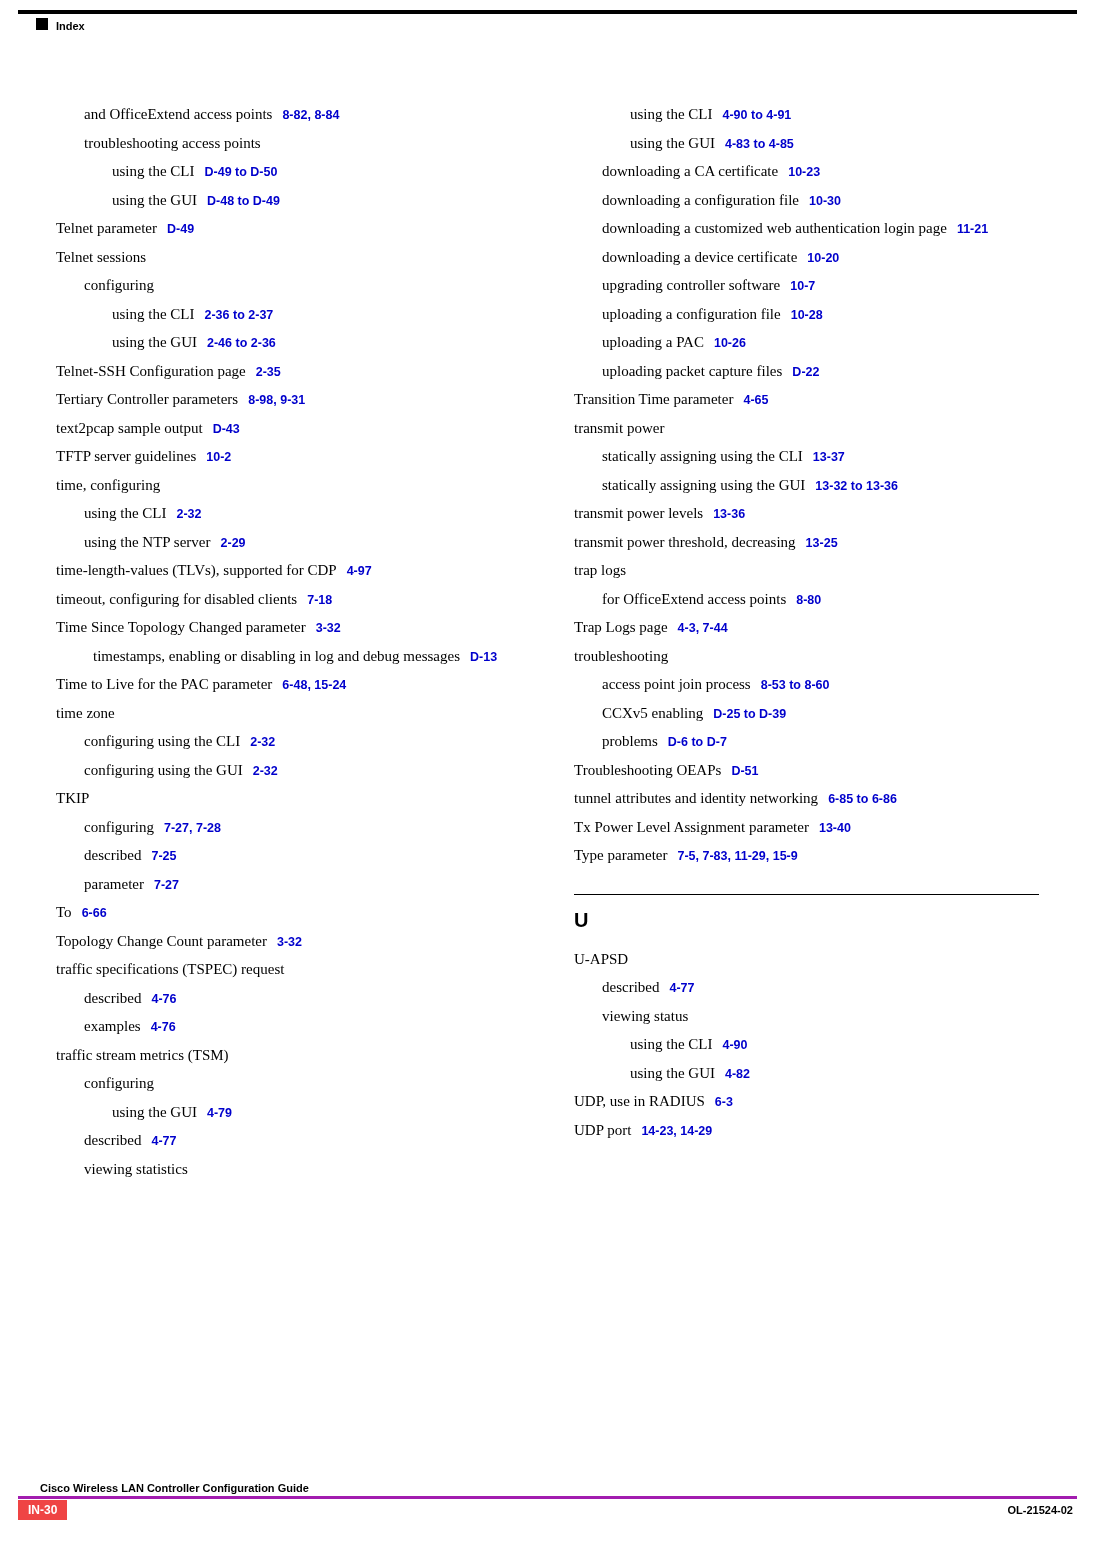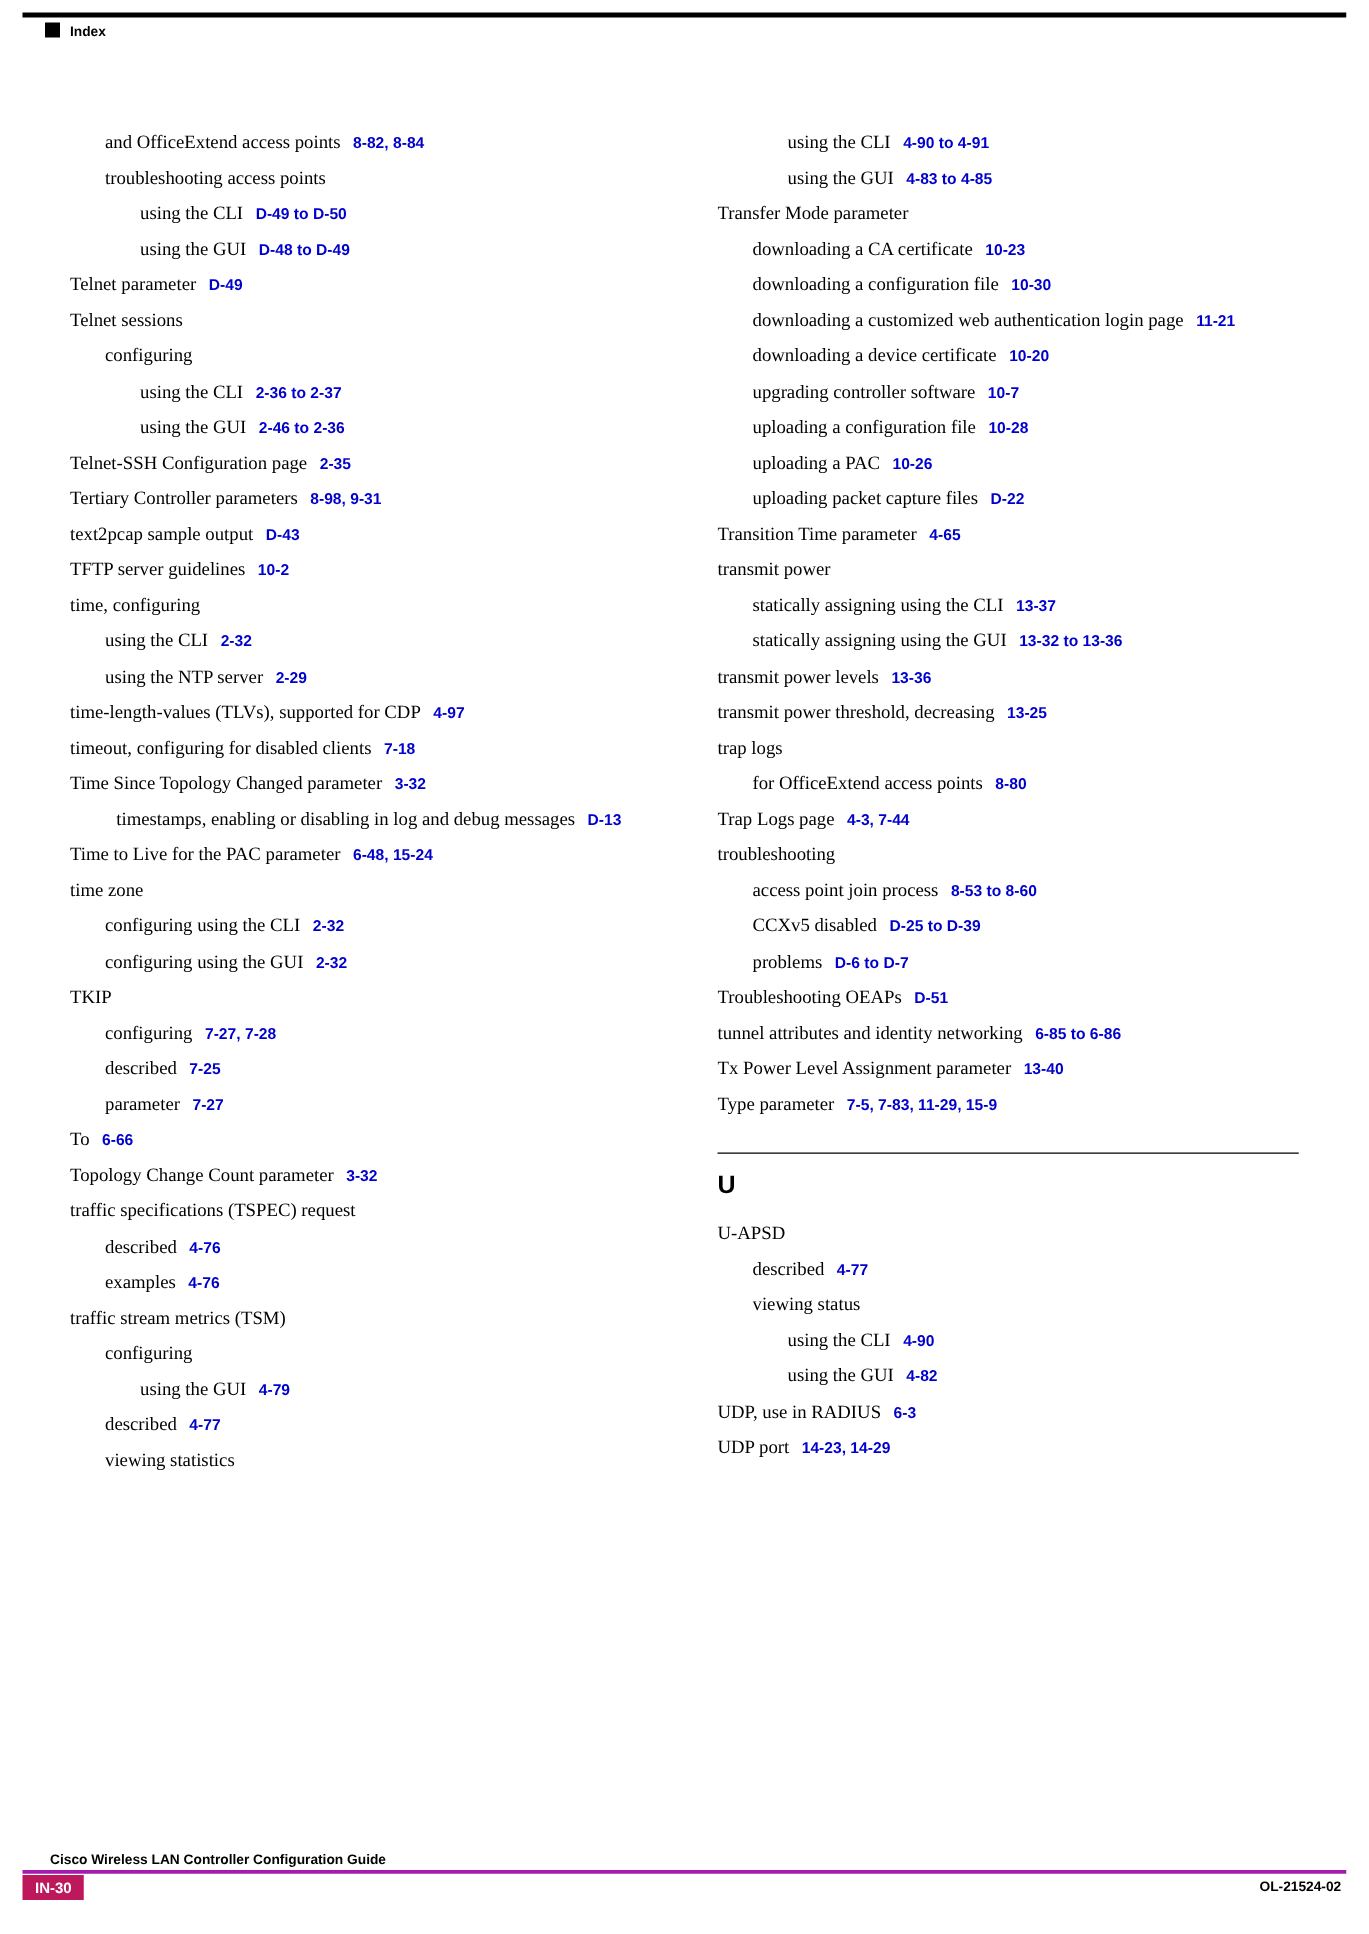--- a/index.html
+++ b/index.html
@@ -81,21 +81,21 @@
       font-weight: bold;
       border-bottom: 3px solid #a21caf;
       padding: 0 0 2px 22px;
     }
     .footer-bottom {
       display: flex;
       align-items: center;
       height: 22px;
     }
     .page-badge {
-      background: #be185d;
+      background: #ef4444;
       color: #fff;
       font-family: Arial, Helvetica, sans-serif;
       font-weight: bold;
       font-size: 12px;
       padding: 3px 10px;
     }
     .doc-id {
       margin-left: auto;
       font-family: Arial, Helvetica, sans-serif;
       font-size: 11px;
@@ -147,41 +147,40 @@
       <div class="entry lvl1"><span>examples</span><span class="ref">4-76</span></div>
       <div class="entry lvl0"><span>traffic stream metrics (TSM)</span></div>
       <div class="entry lvl1"><span>configuring</span></div>
       <div class="entry lvl2"><span>using the GUI</span><span class="ref">4-79</span></div>
       <div class="entry lvl1"><span>described</span><span class="ref">4-77</span></div>
       <div class="entry lvl1"><span>viewing statistics</span></div>
     </div>
   <div class="col" id="rightcol">
       <div class="entry lvl2"><span>using the CLI</span><span class="ref">4-90 to 4-91</span></div>
       <div class="entry lvl2"><span>using the GUI</span><span class="ref">4-83 to 4-85</span></div>
-      <div class="entry lvl0"><span>Transfer Mode parameter</span></div>
       <div class="entry lvl1"><span>downloading a CA certificate</span><span class="ref">10-23</span></div>
       <div class="entry lvl1"><span>downloading a configuration file</span><span class="ref">10-30</span></div>
       <div class="entry lvl1" style="white-space: normal;"><span>downloading a customized web authentication login page</span><span class="ref">11-21</span></div>
       <div class="entry lvl1"><span>downloading a device certificate</span><span class="ref">10-20</span></div>
       <div class="entry lvl1"><span>upgrading controller software</span><span class="ref">10-7</span></div>
       <div class="entry lvl1"><span>uploading a configuration file</span><span class="ref">10-28</span></div>
       <div class="entry lvl1"><span>uploading a PAC</span><span class="ref">10-26</span></div>
       <div class="entry lvl1"><span>uploading packet capture files</span><span class="ref">D-22</span></div>
       <div class="entry lvl0"><span>Transition Time parameter</span><span class="ref">4-65</span></div>
       <div class="entry lvl0"><span>transmit power</span></div>
       <div class="entry lvl1"><span>statically assigning using the CLI</span><span class="ref">13-37</span></div>
       <div class="entry lvl1"><span>statically assigning using the GUI</span><span class="ref">13-32 to 13-36</span></div>
       <div class="entry lvl0"><span>transmit power levels</span><span class="ref">13-36</span></div>
       <div class="entry lvl0"><span>transmit power threshold, decreasing</span><span class="ref">13-25</span></div>
       <div class="entry lvl0"><span>trap logs</span></div>
       <div class="entry lvl1"><span>for OfficeExtend access points</span><span class="ref">8-80</span></div>
       <div class="entry lvl0"><span>Trap Logs page</span><span class="ref">4-3, 7-44</span></div>
       <div class="entry lvl0"><span>troubleshooting</span></div>
       <div class="entry lvl1"><span>access point join process</span><span class="ref">8-53 to 8-60</span></div>
-      <div class="entry lvl1"><span>CCXv5 disabled</span><span class="ref">D-25 to D-39</span></div>
+      <div class="entry lvl1"><span>CCXv5 enabling</span><span class="ref">D-25 to D-39</span></div>
       <div class="entry lvl1"><span>problems</span><span class="ref">D-6 to D-7</span></div>
       <div class="entry lvl0"><span>Troubleshooting OEAPs</span><span class="ref">D-51</span></div>
       <div class="entry lvl0"><span>tunnel attributes and identity networking</span><span class="ref">6-85 to 6-86</span></div>
       <div class="entry lvl0"><span>Tx Power Level Assignment parameter</span><span class="ref">13-40</span></div>
       <div class="entry lvl0"><span>Type parameter</span><span class="ref">7-5, 7-83, 11-29, 15-9</span></div>
       <div class="section-letter">U</div>
       <div class="entry lvl0"><span>U-APSD</span></div>
       <div class="entry lvl1"><span>described</span><span class="ref">4-77</span></div>
       <div class="entry lvl1"><span>viewing status</span></div>
       <div class="entry lvl2"><span>using the CLI</span><span class="ref">4-90</span></div>

